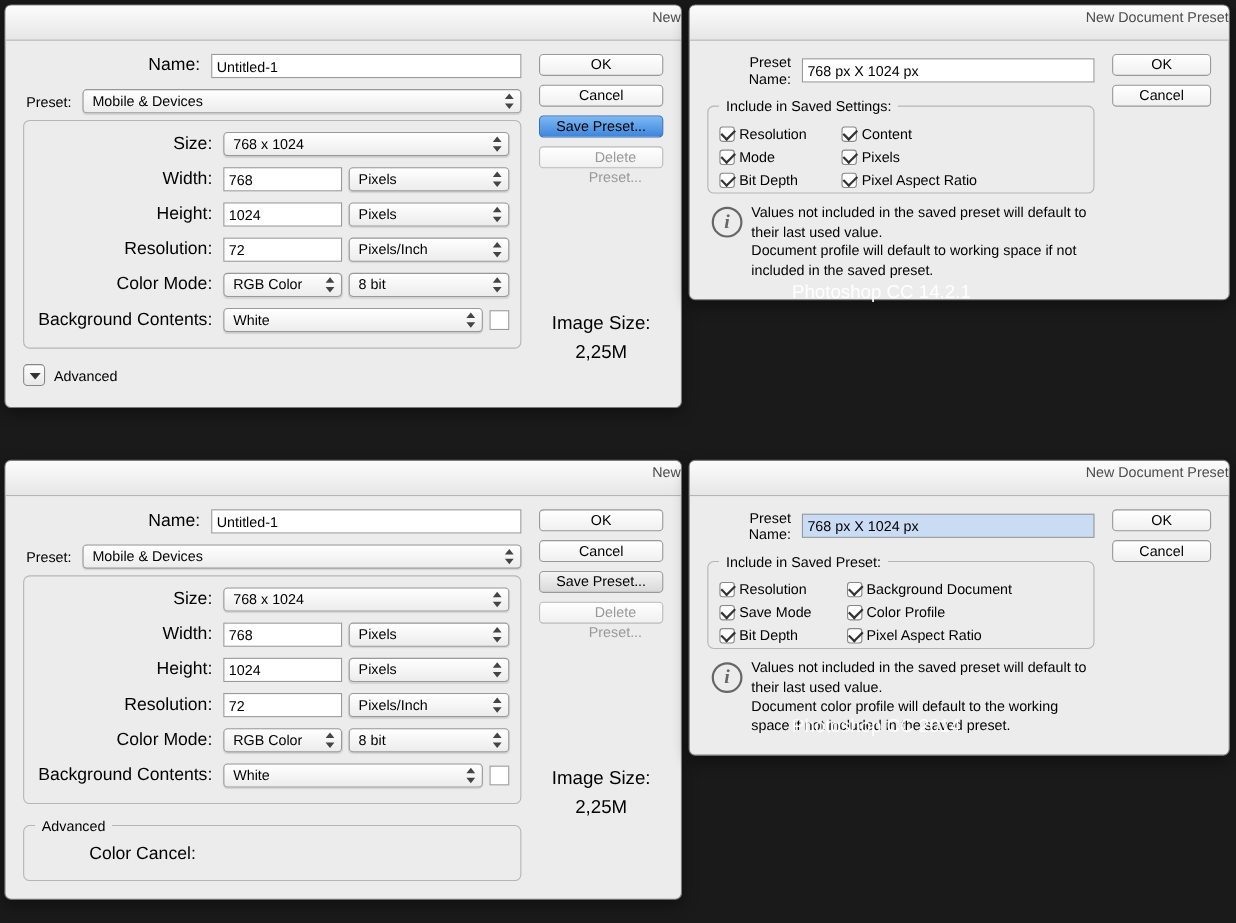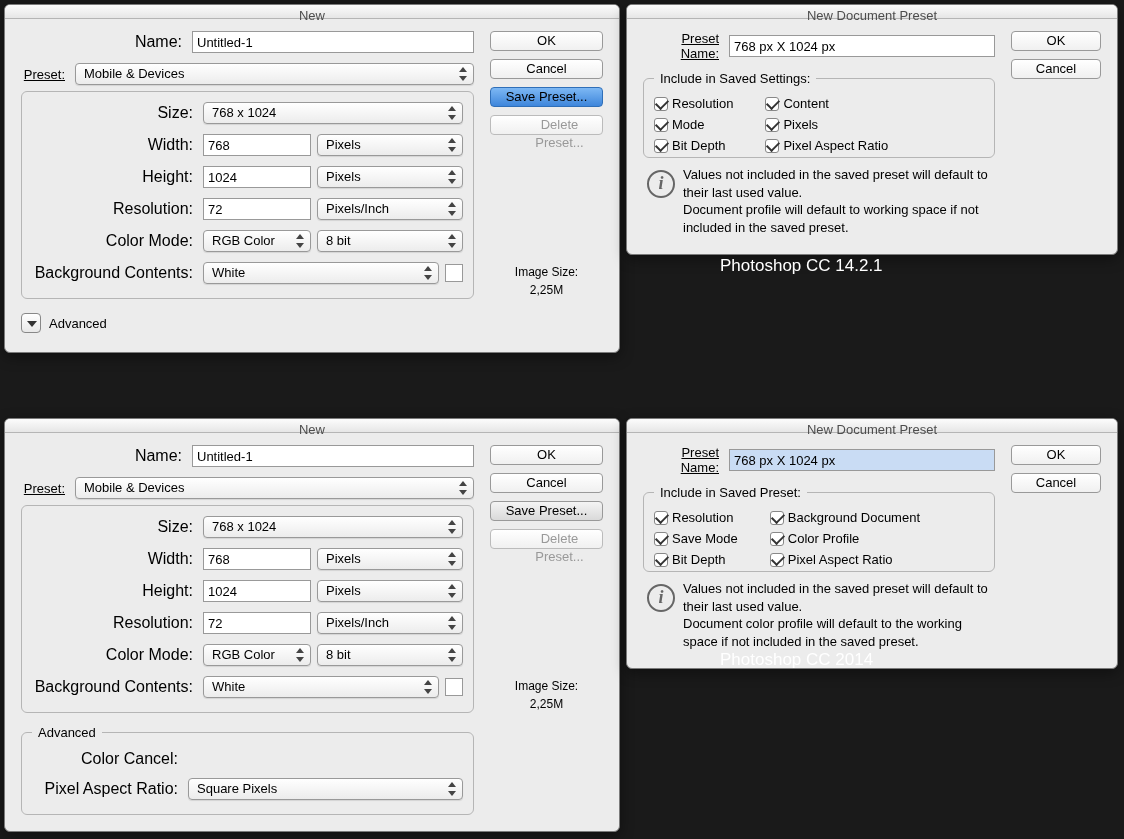--- a/index.html
+++ b/index.html
@@ -14,23 +14,23 @@
   }
   .dialog {
     position: absolute;
     background: #ececec;
     border: 1px solid #7b7b7b;
     border-radius: 6px;
     box-shadow: 0 4px 14px rgba(0,0,0,0.4);
     overflow: hidden;
   }
   .titlebar {
-    height: 14px;
+    height: 32px;
     line-height: 22px;
-    text-align: center;
+    text-align: right;
     font-size: 13px;
     color: #4d4d4d;
     background: linear-gradient(#fcfcfc, #e6e6e6);
     border-bottom: 1px solid #b5b5b5;
   }
   .dialog-body {
     padding: 12px 16px 16px 16px;
     display: flex;
     gap: 16px;
   }
@@ -49,21 +49,21 @@
   }
   .btn-disabled { color: #999; border-color:#bbb;padding-left:26px; }
   .btn-gray { background: linear-gradient(#f4f4f4,#d9d9d9); }
   .btn-selected {
     background: linear-gradient(#7db8f4, #3e86db);
     border-color:#2f6fb8;
     color:#000;
   }
   .row { display:flex; align-items:center; margin-bottom:10px; gap:6px;}
   .label { width:165px; text-align:right; padding-right:4px; font-size:16px;}
-  .label-sm { width:80px; text-align:right; padding-right:4px; font-size:13px;text-decoration:underline;}
+  .label-sm { width:80px; text-align:right; padding-right:4px; font-size:13px;}
   input.text {
     height:22px;
     border:1px solid #999;
     background:#fff;
     padding:0 4px;
     font-size:13px;
     font-family:inherit;
   }
   input.text.sel { background:#c9dcf4; }
   .select {
@@ -98,21 +98,21 @@
   .select .updown:after { bottom:0; border-top:5px solid #444; }
   .select:after { display:none; }
 
   fieldset {
     border:1px solid #b5b5b5;
     border-radius:6px;
     padding:10px 10px 4px 10px;
     margin-top:4px;
   }
   fieldset > legend { padding:0 6px; font-size:13px;}
-  .imgsize { text-align:center; font-size:12px; line-height:1.5em; margin-top:auto;}
+  .imgsize { text-align:center; font-size:17px; line-height:1.5em; margin-top:auto;}
   .preset-bar { display:flex; align-items:center; gap:6px; margin-bottom:6px;}
 
   .checkbox { display:flex; align-items:center; gap:4px; font-size:13px; }
   .cb {
     width:14px; height:14px; border:1px solid #888; border-radius:3px;
     background:#fff; position:relative;
   }
   .cb.checked:after {
     content:""; position:absolute; left:1px; top:1px;
     width:10px; height:6px;
@@ -320,24 +320,20 @@
           <div class="label" style="width:165px">Background Contents:</div>
           <div class="select" style="flex:1;max-width:236px"><span>White</span><span class="updown"></span></div>
           <div class="color-swatch"></div>
         </div>
       </fieldset>
       <fieldset style="margin-top:12px;">
         <legend>Advanced</legend>
         <div class="row">
           <div class="label" style="width:150px">Color Cancel:</div>
         </div>
-        <div class="row">
-          <div class="label" style="width:150px">Pixel Aspect Ratio:</div>
-          <div class="select" style="flex:1"><span>Square Pixels</span><span class="updown"></span></div>
-        </div>
       </fieldset>
     </div>
     <div class="btn-col">
       <div class="btn">OK</div>
       <div class="btn">Cancel</div>
       <div class="btn btn-gray">Save Preset...</div>
       <div class="btn btn-disabled">Delete Preset...</div>
       <div class="imgsize" style="margin-top:120px">
         <div>Image Size:</div>
         <div>2,25M</div>

